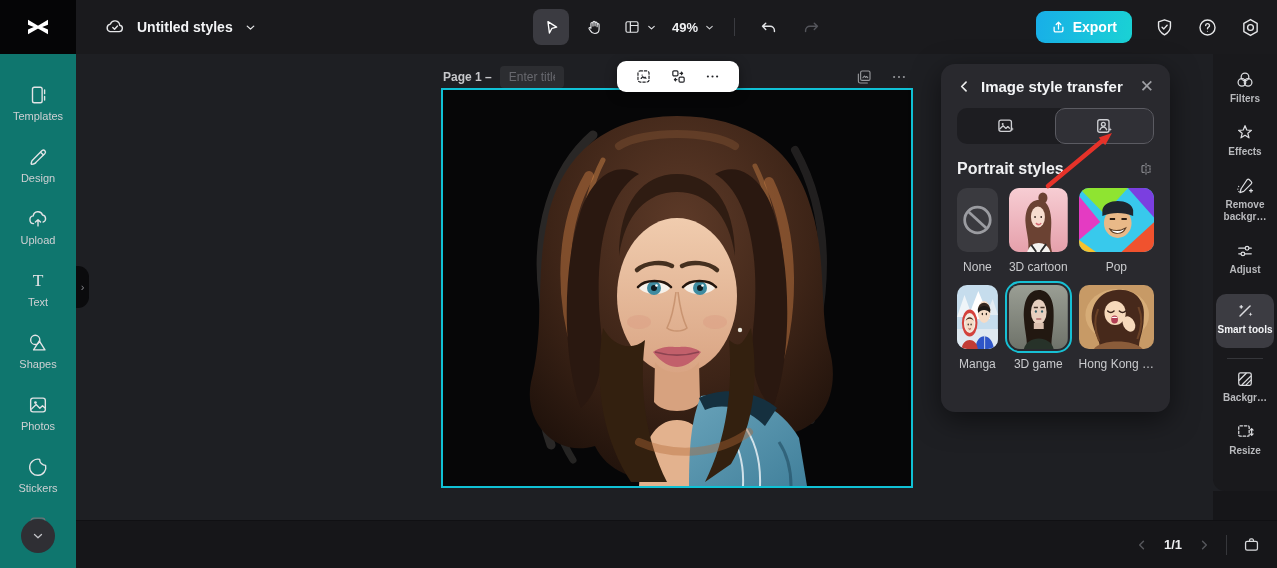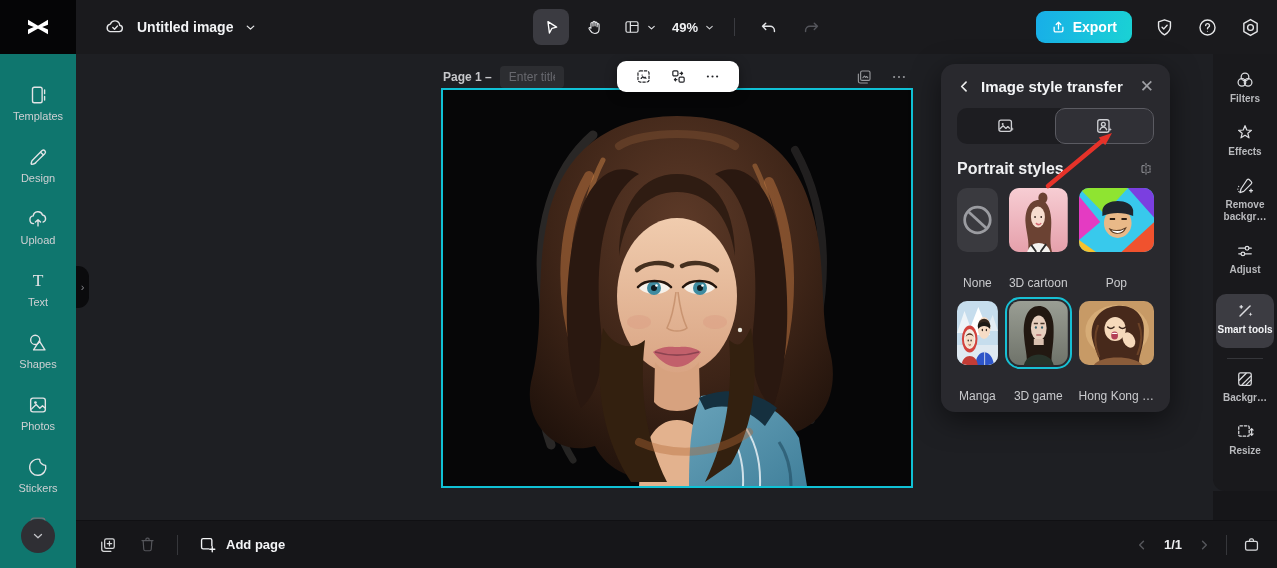--- a/index.html
+++ b/index.html
@@ -51,21 +51,21 @@
   .tabs { margin-top:13px; display:flex; background:#1d1d21; border-radius:10px; height:36px; }
   .tab { flex:1; display:flex; align-items:center; justify-content:center; color:#cfd0d4; border-radius:10px; }
   .tab.active { background:#303036; border:1px solid #5b5b62; }
   .section-row { margin-top:16px; display:flex; align-items:center; }
   .section-title { font-size:16px; font-weight:700; color:#f0f1f3; }
   .flip-btn { margin-left:auto; color:#94959a; display:flex; }
   .style-grid { margin-top:10px; display:grid; grid-template-columns:repeat(3,1fr); column-gap:11px; row-gap:11px; }
   .thumb { height:64px; border-radius:10px; overflow:hidden; background:#3a3a3f; position:relative; }
   .thumb svg { width:100%; height:100%; }
   .style-card.selected .thumb { outline:2px solid #17c0d4; outline-offset:2px; border-radius:11px; }
-  .style-lbl { margin-top:24px; text-align:center; font-size:12px; color:#c9cacd; white-space:nowrap; overflow:hidden; text-overflow:ellipsis; }
+  .style-lbl { margin-top:8px; text-align:center; font-size:12px; color:#c9cacd; white-space:nowrap; overflow:hidden; text-overflow:ellipsis; }
   .none-thumb { display:flex; align-items:center; justify-content:center; color:#9b9ca1; }
   .arrow-overlay { position:absolute; left:1020px; top:124px; width:110px; height:72px; z-index:9; pointer-events:none; }
 
   
   .rail-right { position:absolute; left:1213px; top:54px; width:64px; height:437px; background:#19191c; border-radius:0 0 0 12px; z-index:5; display:flex; flex-direction:column; align-items:center; padding-top:16px; }
   .rail-filler { position:absolute; left:1213px; top:491px; width:64px; height:77px; background:#161619; z-index:4; }
   .rr-item { width:58px; text-align:center; color:#dcdde0; margin-bottom:18px;font-weight:bold; }
   .rr-item .lbl { display:block; margin-top:3px; font-size:10px; line-height:1.2; color:#b9babd; }
   .rr-item svg { margin:0 auto; }
   .rr-item.selected { background:#3c3c42; border-radius:10px; padding:7px 0 12px; margin-bottom:10px; }
@@ -93,21 +93,21 @@
         <path d="M20 6.2 L11.6 11.1 11.6 12.9 20 17.8 20 13.9 15.4 12 20 10.1 Z" fill="#fff"></path>
       </svg>
     </div>
     <div class="doc-group">
       <span class="icon-btn">
         <svg width="22" height="22" viewBox="0 0 24 24" fill="none" stroke="currentColor" stroke-width="1.5" stroke-linecap="round" stroke-linejoin="round">
           <path d="M6.5 17 h10 a3.5 3.5 0 0 0 .6-6.95 A5.2 5.2 0 0 0 7 8.8 A4.2 4.2 0 0 0 6.5 17 Z"></path>
           <path d="M9.6 12.6 l1.9 1.9 3.2-3.6"></path>
         </svg>
       </span>
-      <span class="doc-title">Untitled image</span>
+      <span class="doc-title">Untitled styles</span>
       <span class="icon-btn">
         <svg width="13" height="13" viewBox="0 0 24 24" fill="none" stroke="currentColor" stroke-width="2.4" stroke-linecap="round" stroke-linejoin="round">
             <path d="M6 9.5 l6 5.5 6-5.5"></path>
           </svg>
       </span>
     </div>
 
     <div class="tools-center">
       <span class="tool-btn active">
         <svg width="19" height="19" viewBox="0 0 24 24" fill="none" stroke="currentColor" stroke-width="1.7" stroke-linejoin="round">
@@ -568,42 +568,20 @@
       <svg width="20" height="20" viewBox="0 0 24 24" fill="none" stroke="currentColor" stroke-width="1.5" stroke-linecap="round" stroke-linejoin="round">
         <rect x="4.5" y="4.5" width="12.5" height="12.5" rx="1.5" stroke-dasharray="3 2.2"></rect>
         <path d="M20 8 v8 M18.3 9.7 L20 8 l1.7 1.7 M18.3 14.3 L20 16 l1.7-1.7" stroke-width="1.4"></path>
       </svg>
       <span class="lbl">Resize</span>
     </div>
   </div>
   <div class="rail-filler"></div>
 
   <div class="bottombar">
-    <div class="bb-left">
-      <span class="bb-icon">
-        <svg width="20" height="20" viewBox="0 0 24 24" fill="none" stroke="currentColor" stroke-width="1.5" stroke-linecap="round" stroke-linejoin="round">
-          <rect x="8" y="4.5" width="11.5" height="11.5" rx="2"></rect>
-            <path d="M4.5 8.5 v8.5 a2.5 2.5 0 0 0 2.5 2.5 H15.5"></path>
-            <path d="M13.75 7.6 v5.3 M11.1 10.25 h5.3"></path>
-        </svg>
-      </span>
-      <span class="bb-icon" style="color:#55565b">
-        <svg width="19" height="19" viewBox="0 0 24 24" fill="none" stroke="currentColor" stroke-width="1.5" stroke-linecap="round" stroke-linejoin="round">
-          <path d="M5 7 h14 M10 7 V5.5 a1.5 1.5 0 0 1 1.5-1.5 h1 A1.5 1.5 0 0 1 14 5.5 V7 M6.5 7 l.8 11 a2 2 0 0 0 2 1.9 h5.4 a2 2 0 0 0 2-1.9 L17.5 7"></path>
-        </svg>
-      </span>
-      <span class="bb-div"></span>
-      <span class="addpage">
-        <svg width="19" height="19" viewBox="0 0 24 24" fill="none" stroke="currentColor" stroke-width="1.7" stroke-linecap="round" stroke-linejoin="round">
-          <path d="M13.5 17.5 H6.5 a2 2 0 0 1-2-2 v-9 a2 2 0 0 1 2-2 h9 a2 2 0 0 1 2 2 V13.5"></path>
-            <path d="M18 14.8 v6.4 M14.8 18 h6.4"></path>
-        </svg>
-        <span>Add page</span>
-      </span>
-    </div>
     <div class="bb-right">
       <span class="bb-icon" style="color:#56575c">
         <svg width="14" height="14" viewBox="0 0 24 24" fill="none" stroke="currentColor" stroke-width="2.4" stroke-linecap="round" stroke-linejoin="round">
             <path d="M14.5 5.5 L8 12 l6.5 6.5"></path>
           </svg>
       </span>
       <span class="page-ind">1/1</span>
       <span class="bb-icon" style="color:#56575c">
         <svg width="14" height="14" viewBox="0 0 24 24" fill="none" stroke="currentColor" stroke-width="2.4" stroke-linecap="round" stroke-linejoin="round">
             <path d="M9.5 5.5 L16 12 l-6.5 6.5"></path>

